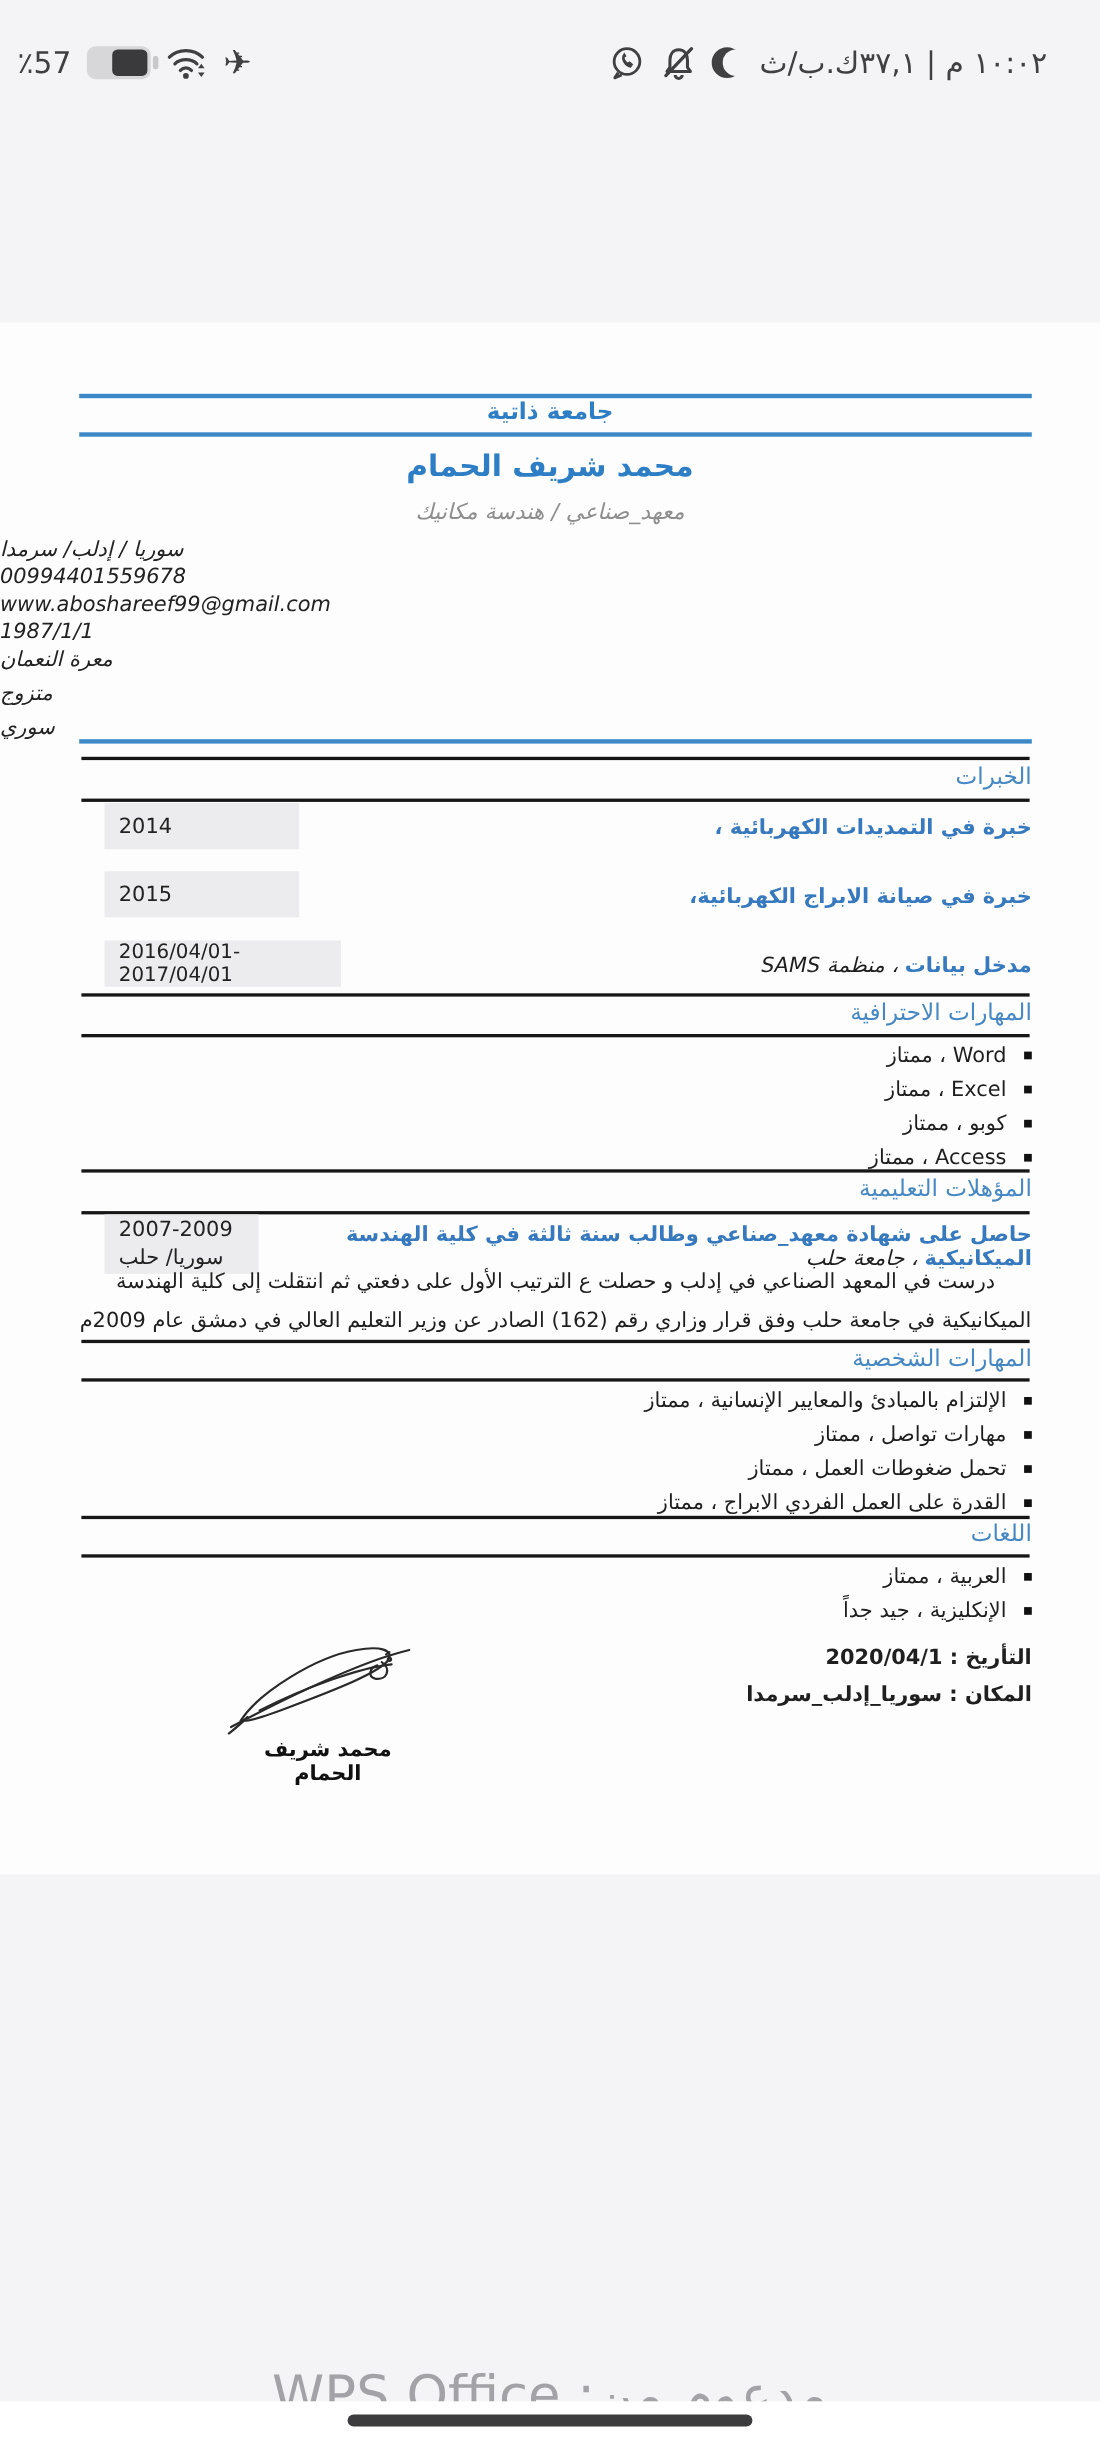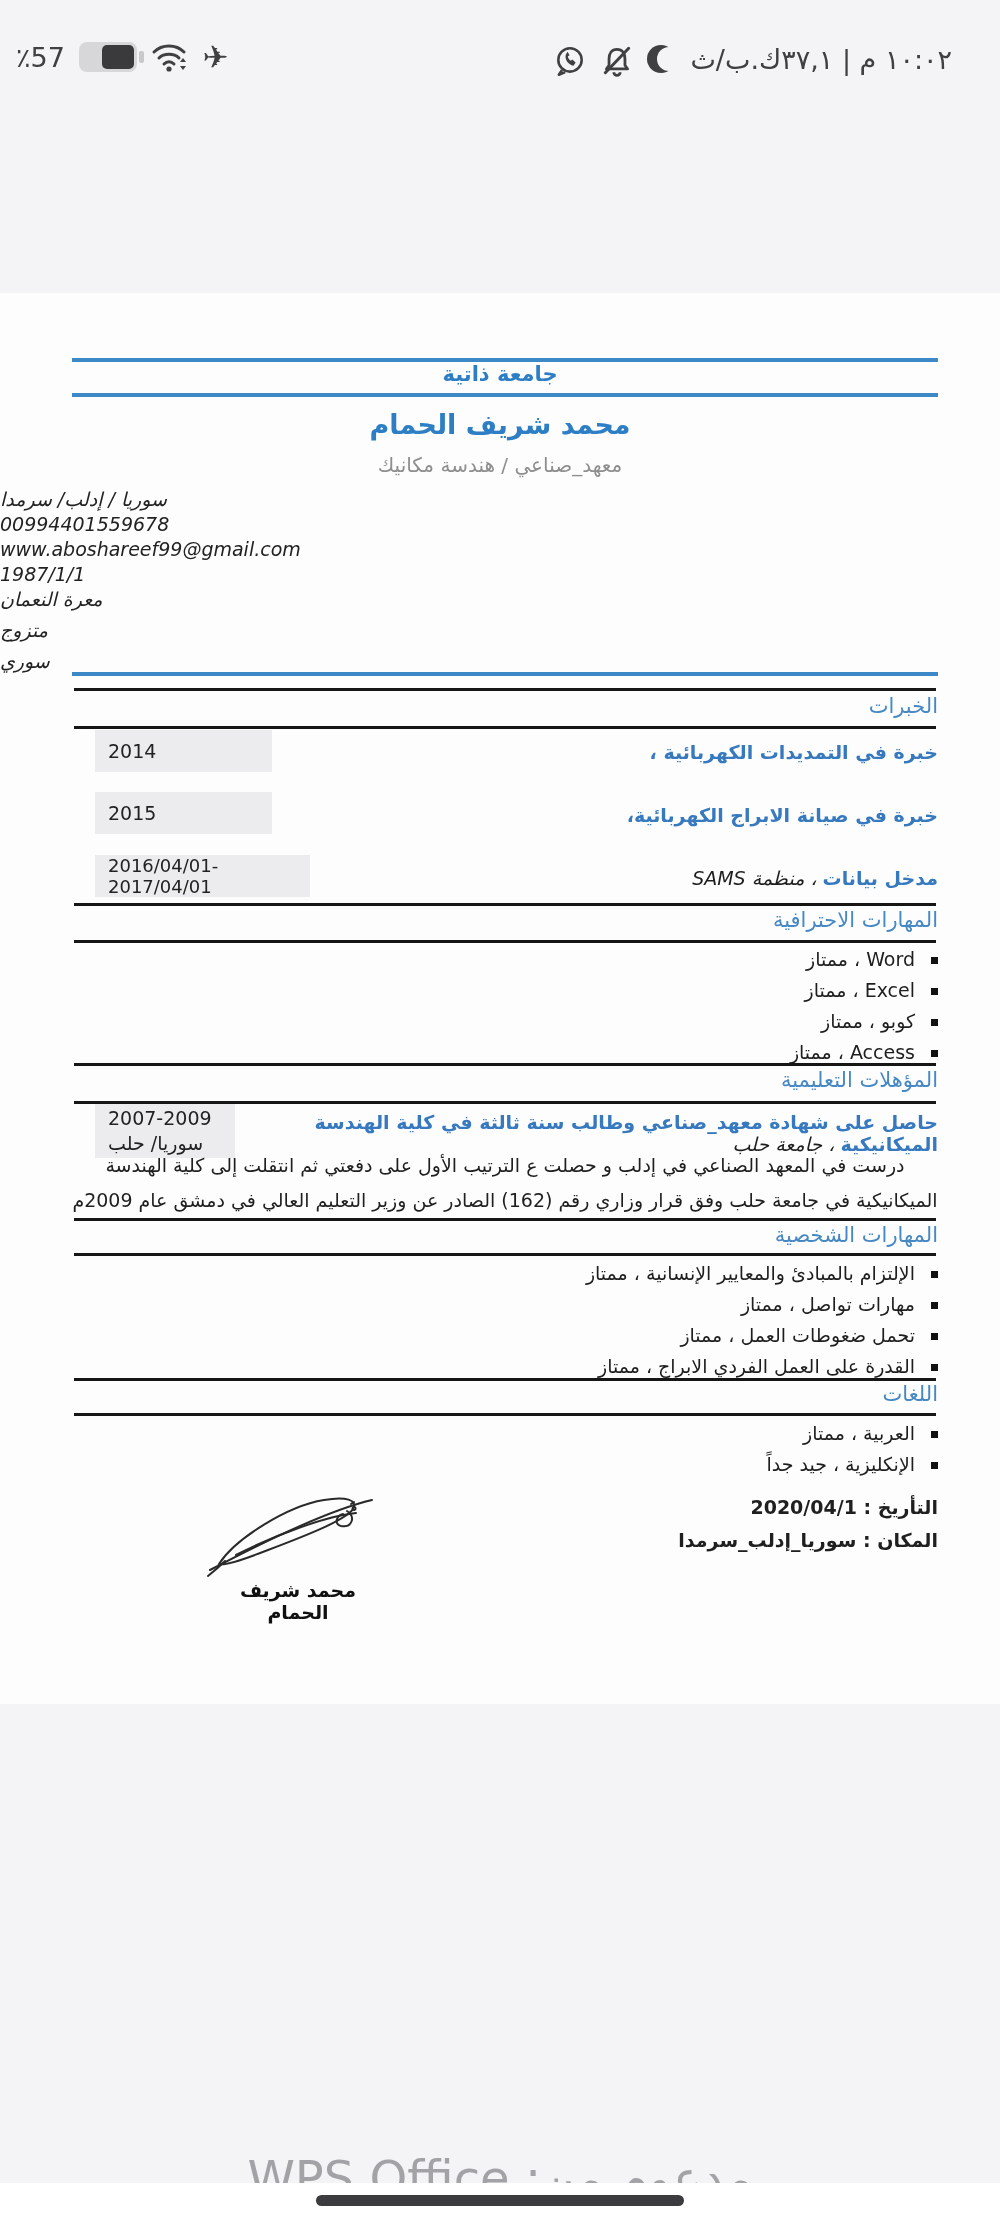--- a/index.html
+++ b/index.html
@@ -5,39 +5,39 @@
   html,body{margin:0;padding:0;}
   body{
     width:1000px;height:2222px;position:relative;overflow:hidden;
     background:#f4f4f6;
     font-family:"DejaVu Sans","Liberation Sans",sans-serif;
     color:#1e1e1e;
   }
   
   .statusbar{position:absolute;top:0;left:0;width:1000px;height:100px;}
   .sb-left{position:absolute;left:16px;top:34px;height:46px;display:flex;align-items:center;gap:14px;}
-  .sb-right{position:absolute;right:48px;top:34px;height:46px;display:flex;align-items:flex-start;gap:13px;flex-direction:row-reverse;margin-top:10px;}
+  .sb-right{position:absolute;right:48px;top:34px;height:46px;display:flex;align-items:center;gap:13px;flex-direction:row-reverse;}
   .sb-text{font-size:27px;font-weight:500;color:#404043;white-space:nowrap;}
   .battery{position:relative;width:58px;height:30px;background:#d7d7d9;border-radius:8px;}
   .battery .fill{position:absolute;top:3px;bottom:3px;right:3px;width:55%;background:#3a3a3d;border-radius:5px;}
   .battery .nub{position:absolute;right:-7px;top:9px;width:5px;height:12px;background:#c9c9cb;border-radius:2px;}
   .plane{font-size:31px;color:#404043;line-height:1;}
   .moon{position:relative;width:30px;height:30px;}
   .moon .outer{position:absolute;left:0;top:1px;width:28px;height:28px;background:#404043;border-radius:50%;}
   .moon .inner{position:absolute;left:10px;top:3px;width:24px;height:24px;background:#f4f4f6;border-radius:50%;}
   svg.sicon{display:block;}
   
   .page{position:absolute;top:293px;left:0;width:1000px;height:1411px;background:#fdfdfd;}
   .abs{position:absolute;}
   .bline{position:absolute;left:72px;width:866px;height:4px;background:#3d89c8;}
   .kline{position:absolute;left:74px;width:862px;height:3px;background:#161616;}
   .center{width:100%;text-align:center;}
   .doc-title{top:69px;font-size:21px;font-weight:bold;color:#2d7ec5;}
   .doc-name{top:116px;font-size:27px;font-weight:bold;color:#2d7ec5;}
-  .doc-sub{top:160px;font-size:20px;color:#8e8e8e;}
+  .doc-sub{top:160px;font-size:20px;font-style:italic;color:#8e8e8e;}
   .contact{top:194px;left:0;width:100%;direction:rtl;text-align:left;font-size:19px;color:#222;font-style:italic;}
   .contact div{line-height:25px;}
   .contact div.sp{margin-top:6px;}
   .sec-h{position:absolute;right:62px;font-size:21px;font-weight:500;color:#4688c4;direction:rtl;}
   .datebox{position:absolute;left:95px;background:#ececee;color:#222;font-size:19px;
            display:flex;flex-direction:column;justify-content:center;padding-left:13px;box-sizing:border-box;}
   .exp-title{position:absolute;right:62px;direction:rtl;text-align:right;font-size:19px;}
   .exp-title .t{color:#3779be;font-weight:bold;margin-top:16px;}
   .exp-title .s{color:#1e1e1e;font-style:italic;}
   .bullets{position:absolute;right:62px;direction:rtl;}

